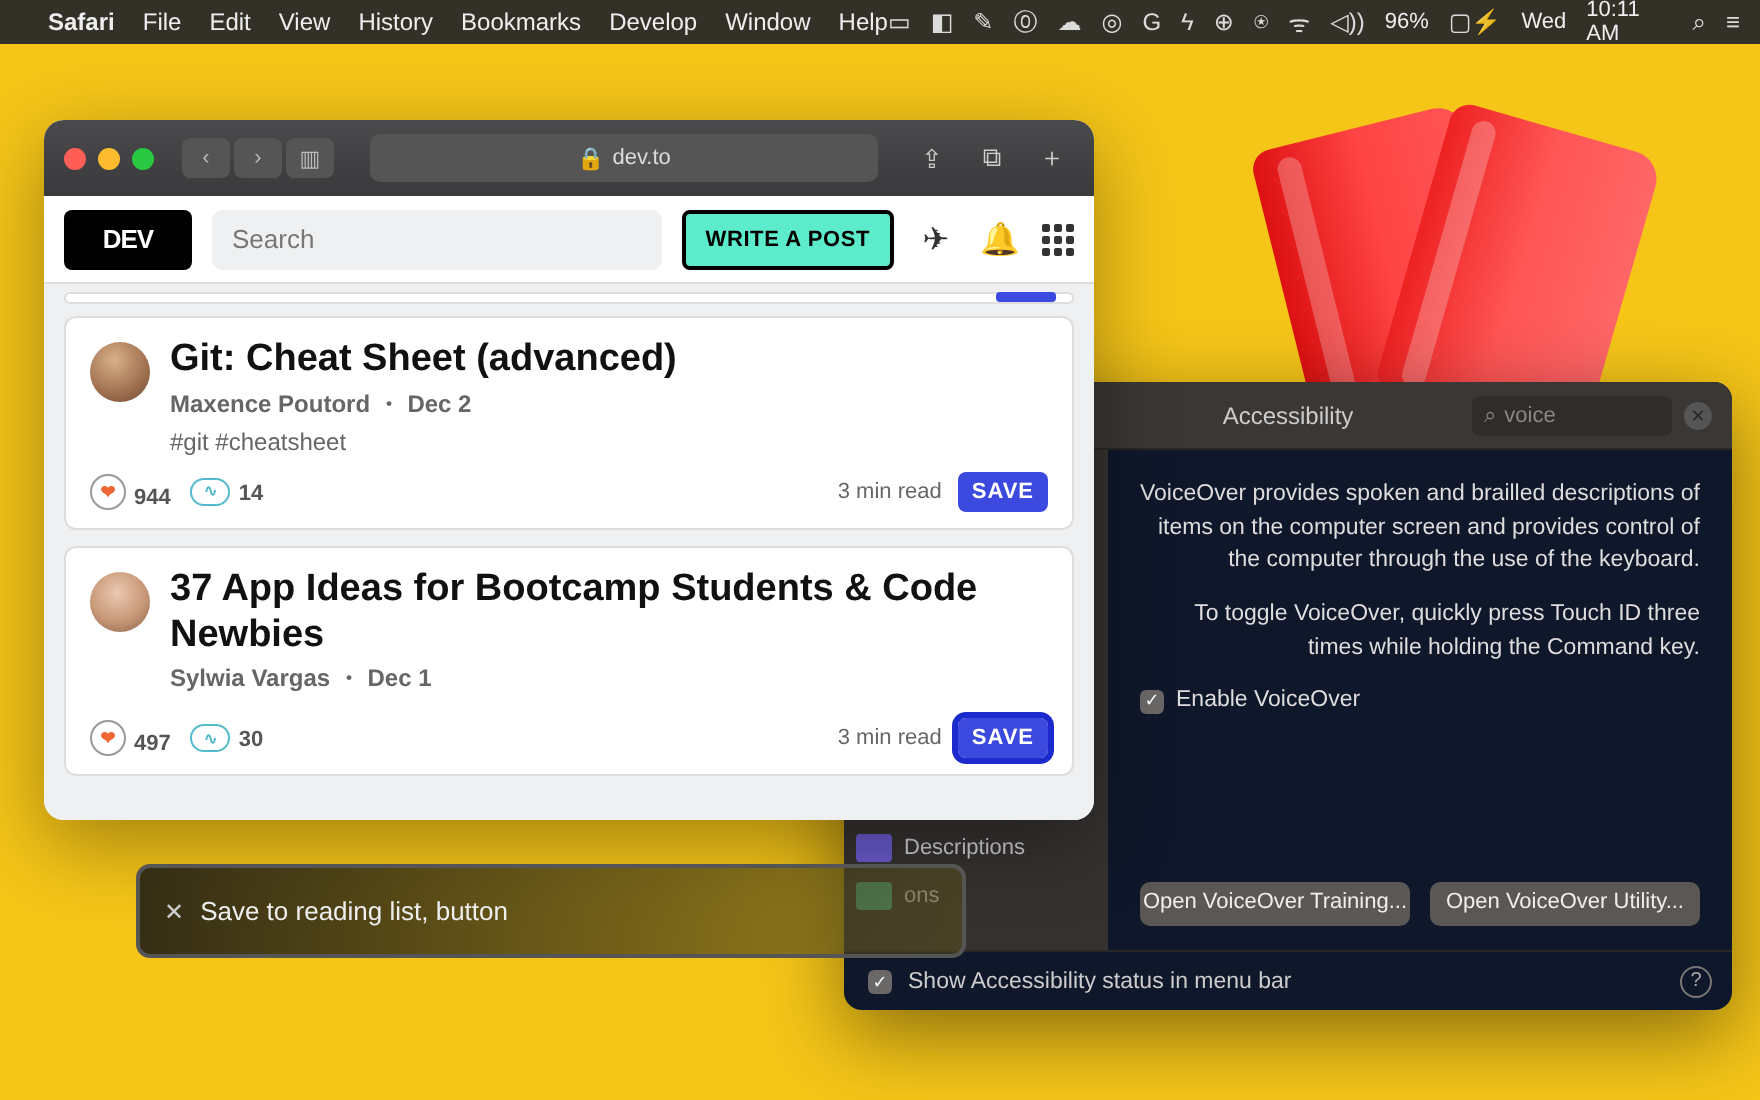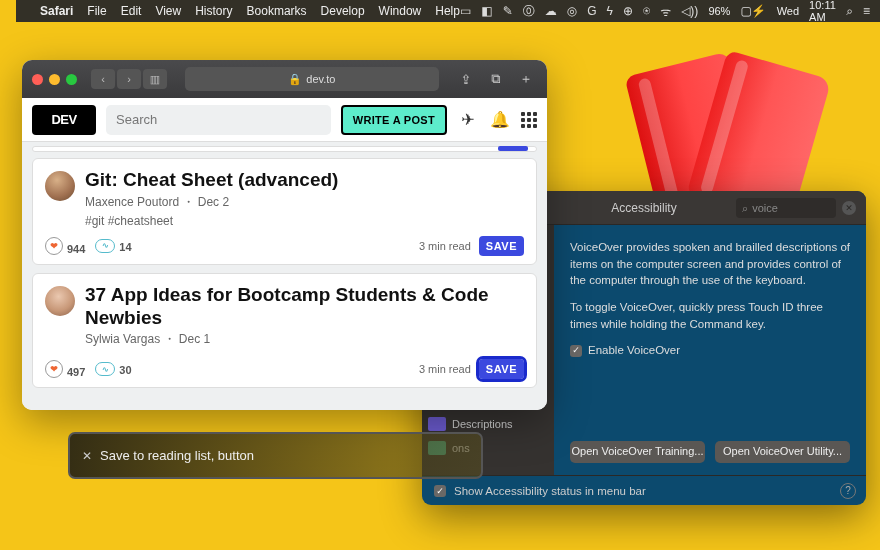--- a/index.html
+++ b/index.html
@@ -1,19 +1,19 @@
 <!DOCTYPE html>
 <html><head>
 <meta charset="utf-8">
 <style>
   * { margin: 0; padding: 0; box-sizing: border-box; font-family: -apple-system, BlinkMacSystemFont, "Segoe UI", Helvetica, Arial, sans-serif; }
   body { width: 880px; height: 550px; background: #f5c518; position: relative; overflow: hidden; }
 
   
-  .menubar { position: absolute; top: 0; left: 16px; right: 0; height: 22px; background: rgba(40,40,40,0.95); color: #eee; display: flex; align-items: center; font-size: 12px; padding: 0 10px; justify-content: space-between; }
+  .menubar { position: absolute; top: 0; left: 0; right: 0; height: 22px; background: rgba(40,40,40,0.95); color: #eee; display: flex; align-items: center; font-size: 12px; padding: 0 10px; justify-content: space-between; }
   .menubar-left { display: flex; align-items: center; gap: 14px; }
   .menubar-left .apple { font-size: 14px; }
   .menubar-left span { cursor: default; }
   .menubar-right { display: flex; align-items: center; gap: 10px; font-size: 11px; }
   .menubar-right .ico { font-size: 12px; opacity: 0.9; }
 
   
   .books { position: absolute; top: 42px; right: 55px; width: 190px; height: 170px; }
   .book { position: absolute; bottom: 0; width: 108px; height: 150px; border-radius: 10px 14px 14px 10px; }
   .book.a { background: linear-gradient(90deg,#d11,#f44,#f55); transform: rotate(-14deg); left: 6px; }
@@ -42,34 +42,34 @@
 
   .feed { flex:1; overflow:hidden; background:#eef0f1; padding:4px 10px 6px; }
   .slice { height:6px; background:#fff; border:1px solid #ddd; border-radius:6px; margin-bottom:6px; position:relative;}
   .slice::after { content:""; position:absolute; right:8px; top:-1px; width:30px; height:5px; background:#3b49df; border-radius:2px;}
   .card { background:#fff; border:1px solid #ddd; border-radius:6px; padding:10px 12px 8px; margin-bottom:8px; }
   .card-top { display:flex; gap:10px; }
   .avatar { width:30px; height:30px; border-radius:50%; background:#bbb; flex-shrink:0; margin-top:2px; }
   .avatar.a1 { background: radial-gradient(circle at 40% 30%, #d8b088, #a07050 60%, #6a4a30); }
   .avatar.a2 { background: radial-gradient(circle at 45% 35%, #eac8b0, #c89878 55%, #8a6048); }
   .title { font-size:19px; font-weight:800; color:#111; line-height:1.2; margin-bottom:2px;}
-  .meta { font-size:12px; color:#666; margin-bottom:3px;}
+  .meta { font-size:12px; color:#666; margin-bottom:3px;font-weight:bold;}
   .tags { font-size:12px; color:#666; }
   .card-foot { display:flex; align-items:center; justify-content:space-between; margin-top:8px; }
   .reactions { display:flex; align-items:center; gap:10px; font-size:11px; font-weight:700; color:#555;}
   .react { display:flex; align-items:flex-end; gap:4px; }
   .heart-ico { width:18px; height:18px; border:1.5px solid #999; border-radius:50%; display:flex; align-items:center; justify-content:center; background:#fff;}
   .heart-ico::before { content:"❤"; color:#e63; font-size:9px; }
   .wave-ico { width:20px; height:14px; border:1.5px solid #5bc; border-radius:8px; display:flex; align-items:center; justify-content:center; color:#5bc; font-size:8px;}
   .right-foot { display:flex; align-items:center; gap:8px; font-size:11px; color:#666; }
   .save-btn { background:#3b49df; color:#fff; font-weight:800; font-size:11px; padding:4px 7px; border-radius:4px; letter-spacing:0.5px;}
   .save-btn.focus { outline:3px solid #1a2acc; outline-offset:0; }
 
   
-  .a11y { position: absolute; top: 191px; left: 422px; right: 14px; bottom: 45px; background: #0c4a6e; border-radius: 9px; box-shadow: 0 12px 40px rgba(0,0,0,0.45); color:#ddd; font-size:11.5px; display:flex; flex-direction:column; overflow:hidden;}
+  .a11y { position: absolute; top: 191px; left: 422px; right: 14px; bottom: 45px; background: #0f172a; border-radius: 9px; box-shadow: 0 12px 40px rgba(0,0,0,0.45); color:#ddd; font-size:11.5px; display:flex; flex-direction:column; overflow:hidden;text-align:right;}
   .a11y-titlebar { height:34px; display:flex; align-items:center; justify-content:center; position:relative; background:#3a3735; border-bottom:1px solid #2a2826;}
   .a11y-title { font-size:12px; color:#ccc; }
   .a11y-search { position:absolute; right:30px; top:7px; width:100px; height:20px; background:#2f2c2a; border-radius:4px; color:#888; font-size:11px; display:flex; align-items:center; padding:0 6px; gap:4px;}
   .a11y-clear { position:absolute; right:10px; top:10px; width:14px; height:14px; background:#555; border-radius:50%; color:#2a2826; font-size:9px; display:flex; align-items:center; justify-content:center;}
   .a11y-body { flex:1; display:flex; }
   .a11y-side { width:132px; background:#353230; position:relative; }
   .side-row { position:absolute; left:0; right:0; height:22px; display:flex; align-items:center; padding-left:30px; font-size:11px; color:#ccc; }
   .side-row .thumb { position:absolute; left:6px; width:18px; height:14px; background:#6a5acd; border-radius:2px; }
   .a11y-main { flex:1; padding:14px 16px; line-height:1.45; position:relative;}
   .a11y-main p { margin-bottom:10px; color:#ddd; }

